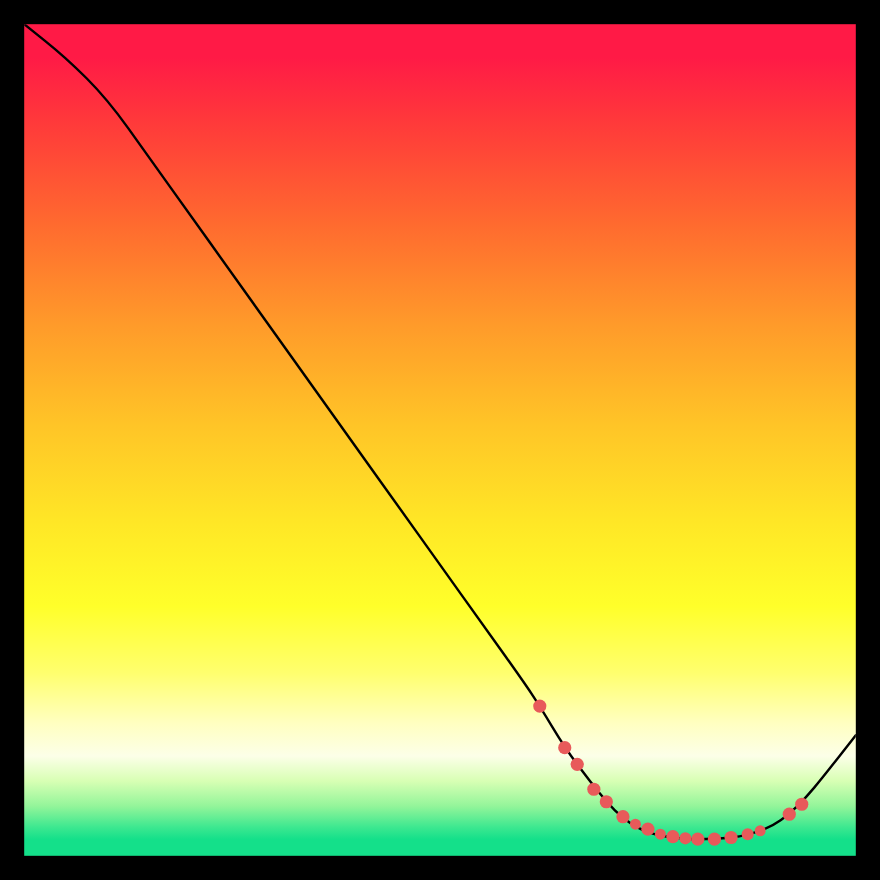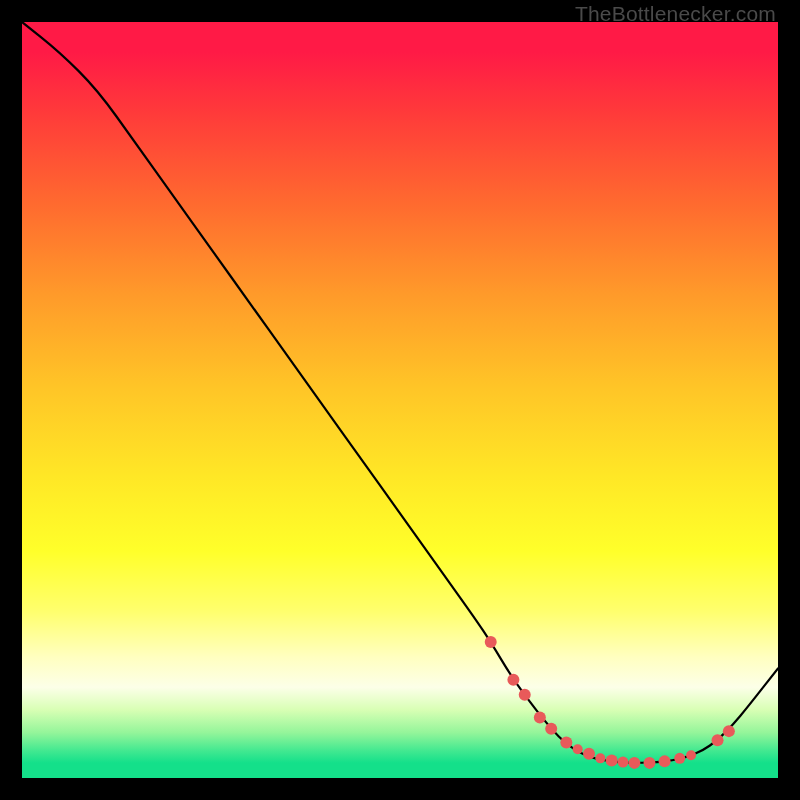--- a/index.html
+++ b/index.html
@@ -82,14 +82,13 @@
           <circle cx="612.36" cy="740.88" r="6" fill="#e85a5a"></circle>
           <circle cx="627.48" cy="740.88" r="6" fill="#e85a5a"></circle>
           <circle cx="642.6" cy="739.368" r="6" fill="#e85a5a"></circle>
           <circle cx="657.72" cy="736.344" r="5.5" fill="#e85a5a"></circle>
           <circle cx="669.0600000000001" cy="733.32" r="5" fill="#e85a5a"></circle>
           <circle cx="695.52" cy="718.2" r="6" fill="#e85a5a"></circle>
           <circle cx="706.86" cy="709.128" r="6" fill="#e85a5a"></circle>
         </g>
     </svg>
   </div>
-  <div class="credit">TheBottlenecker.com</div>
 </div>
 
 </body></html>

